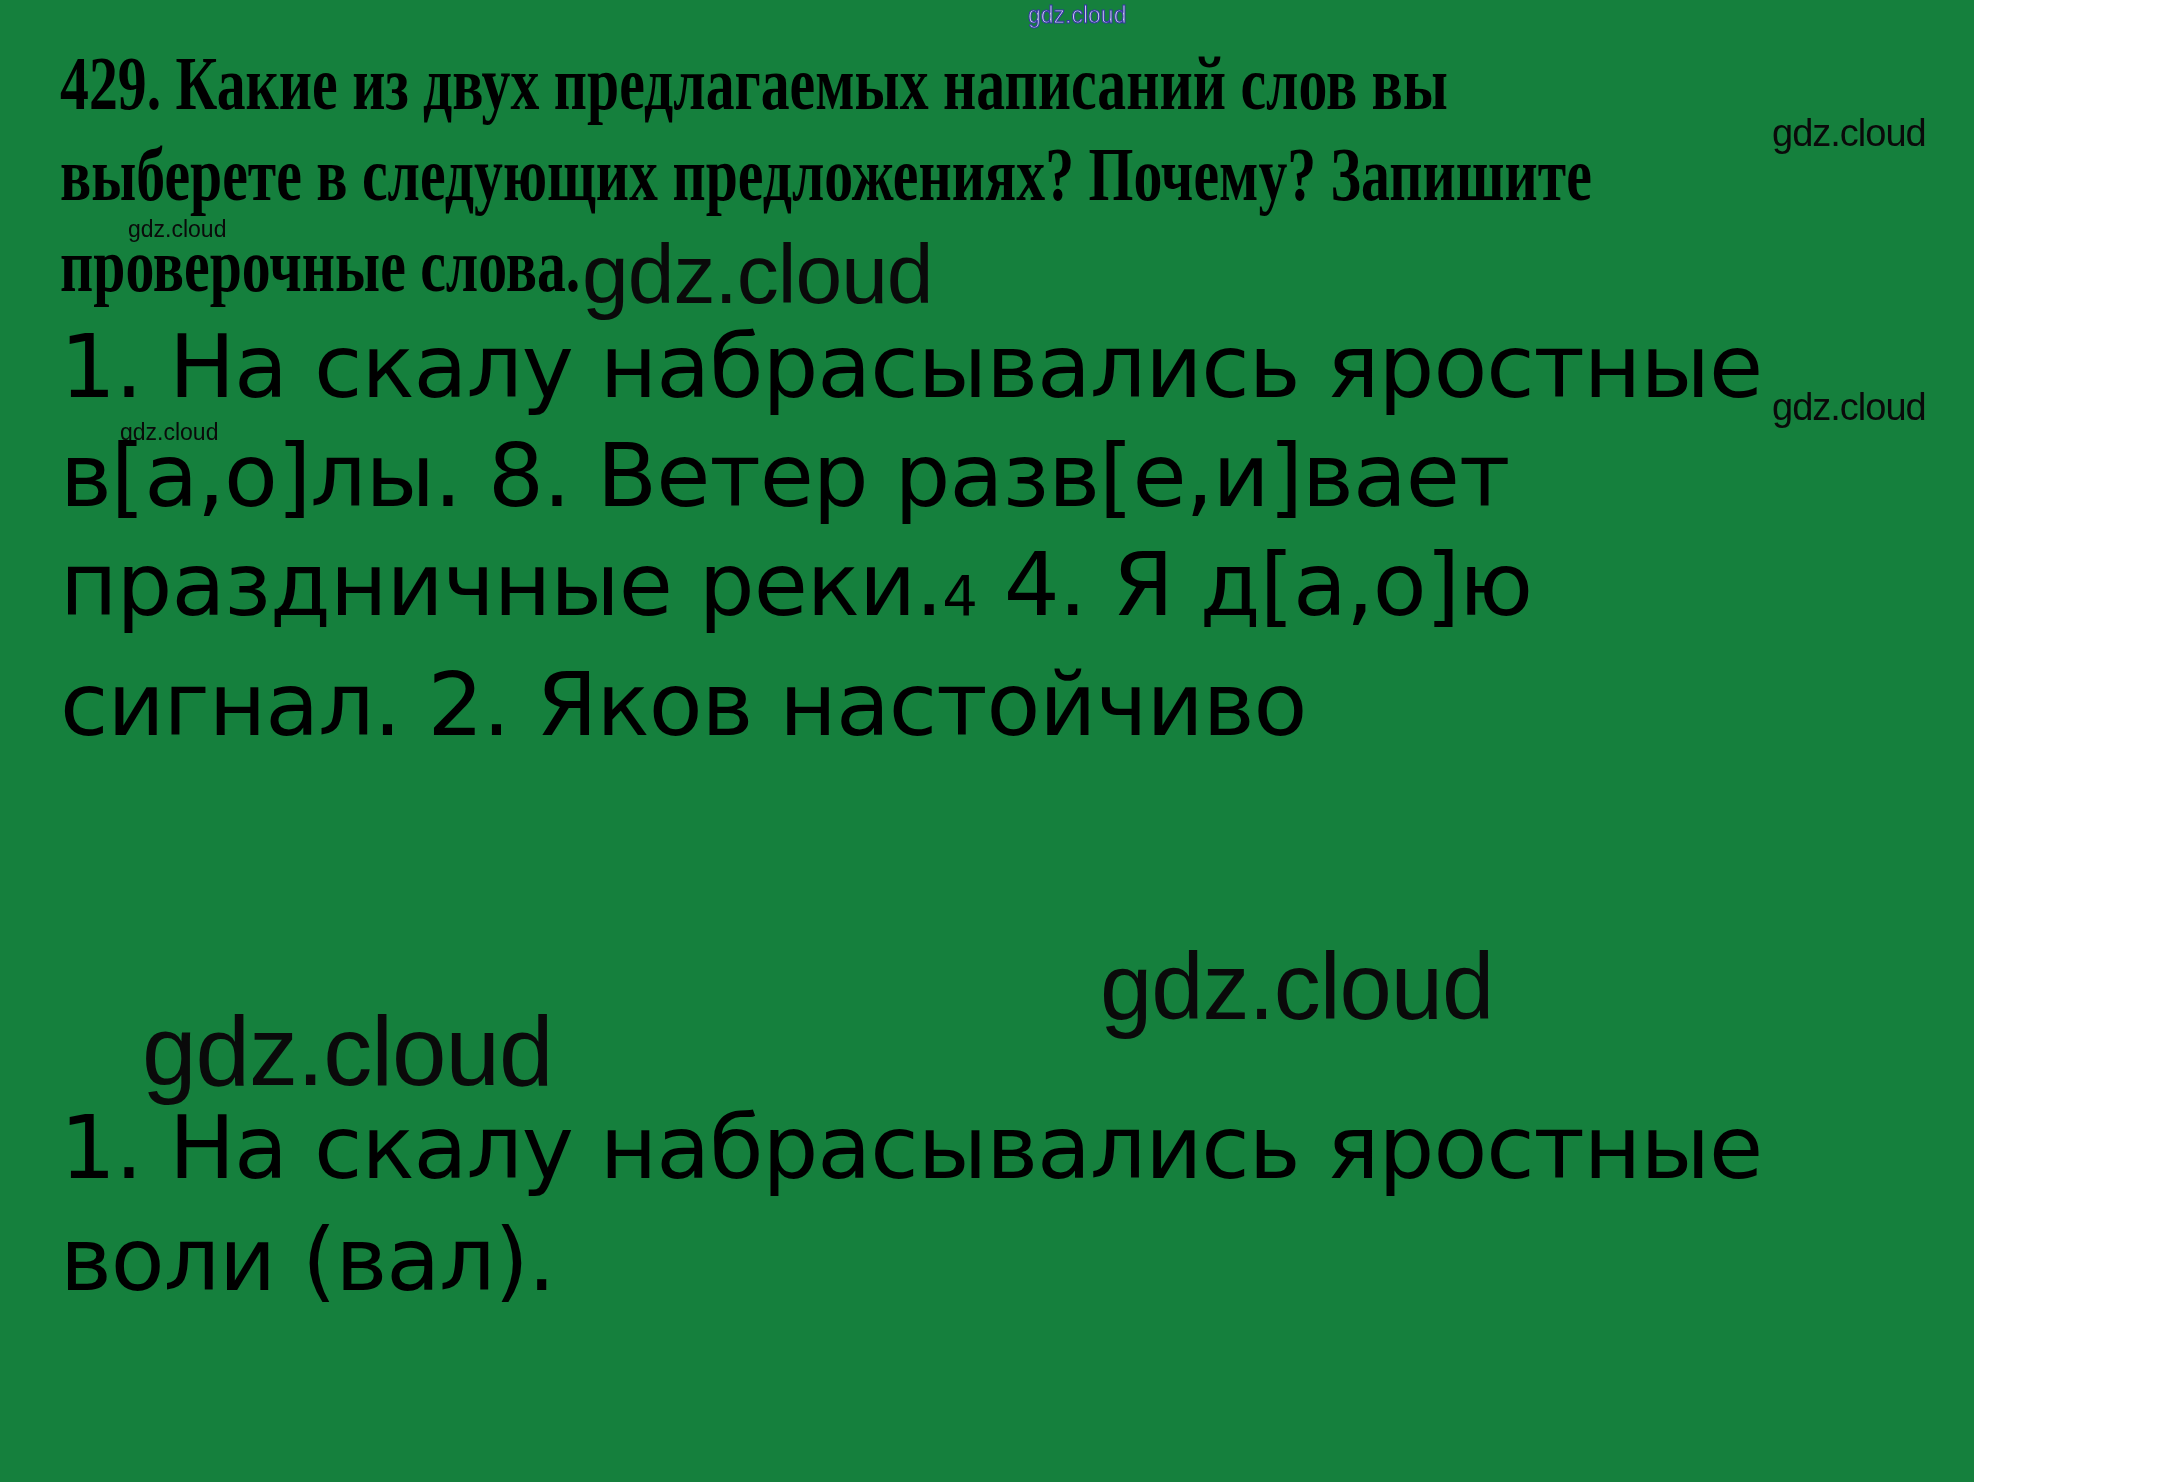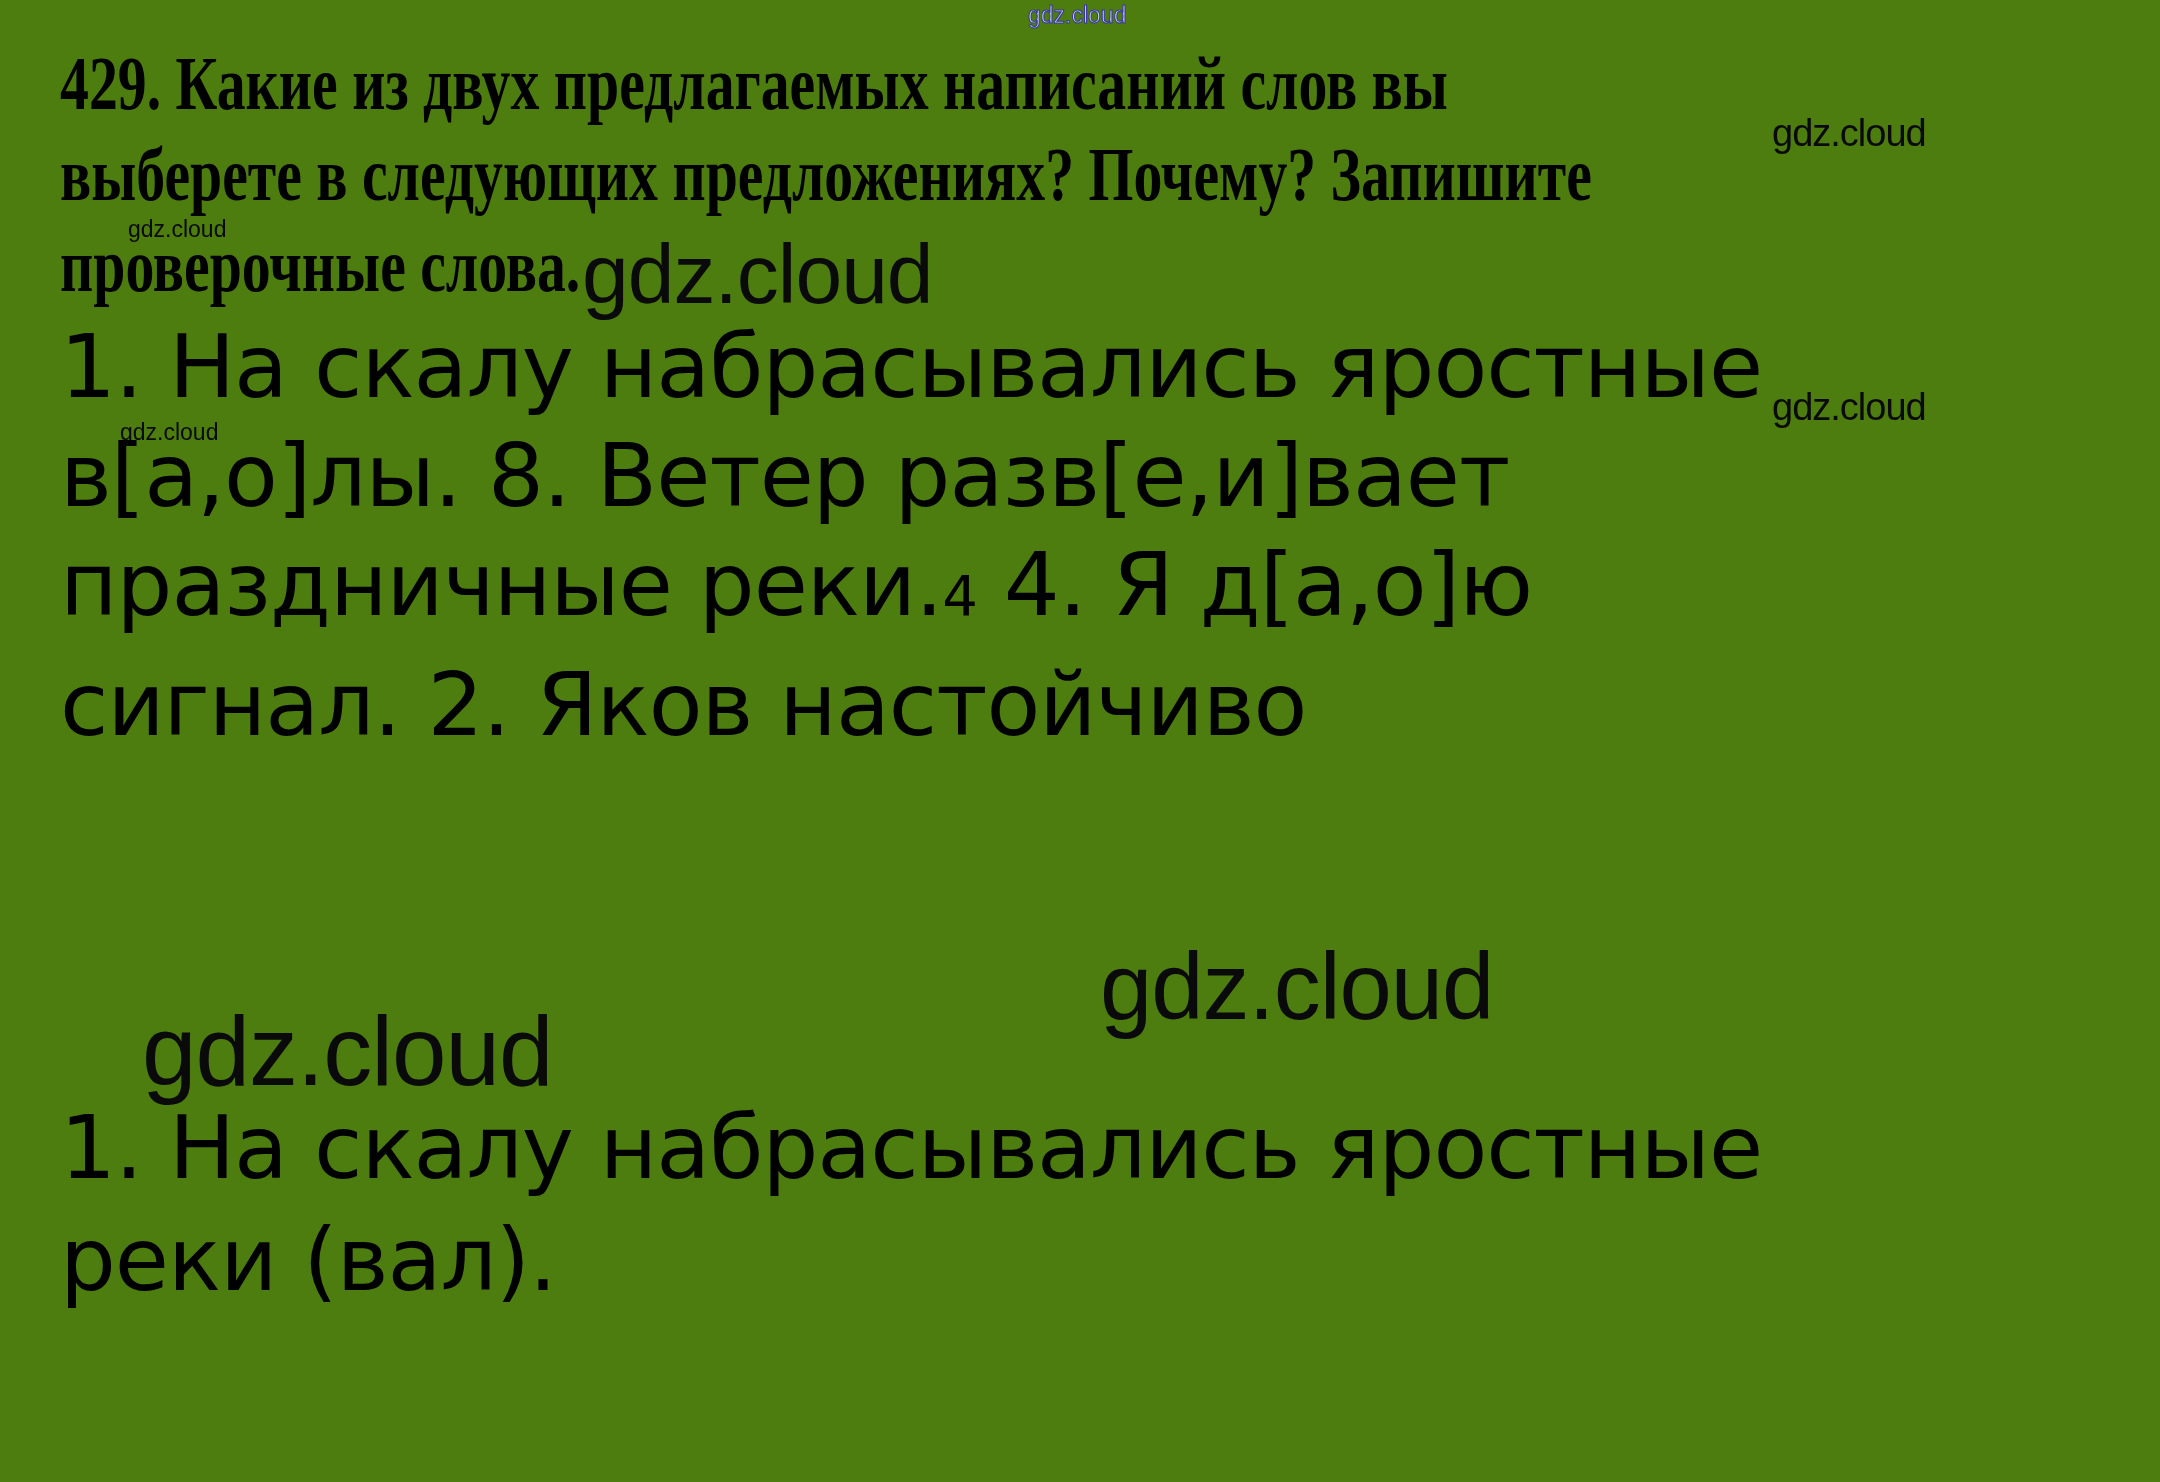--- a/index.html
+++ b/index.html
@@ -1,20 +1,20 @@
 <!DOCTYPE html>
 <html><head>
 <meta charset="utf-8">
 <style>
   html, body { margin: 0; padding: 0; background: #ffffff; }
   .page {
     position: relative;
-    width: 2160px;
+    width: 1974px;
     height: 1482px;
-    background: #4d7c0f;
+    background: #15803d;
     overflow: hidden;
     font-family: "DejaVu Sans", sans-serif;
     color: #000000;
   }
 
   
   .wm {
     position: absolute;
     font-family: "Liberation Sans", sans-serif;
     color: #0a0a0a;
@@ -91,16 +91,16 @@
 
   <div class="exercise-text">
     <div>1. На скалу набрасывались яростные</div>
     <div>в[а,о]лы. 8. Ветер разв[е,и]вает</div>
     <div><span>праздничные реки.</span><span class="footnote-marker">4</span><span> 4. Я д[а,о]ю</span></div>
     <div>сигнал. 2. Яков настойчиво</div>
   </div>
 
   <div class="answer-text">
     <div>1. На скалу набрасывались яростные</div>
-    <div>реки (вал).</div>
+    <div>воли (вал).</div>
   </div>
 
 </div>
 
 </body></html>

